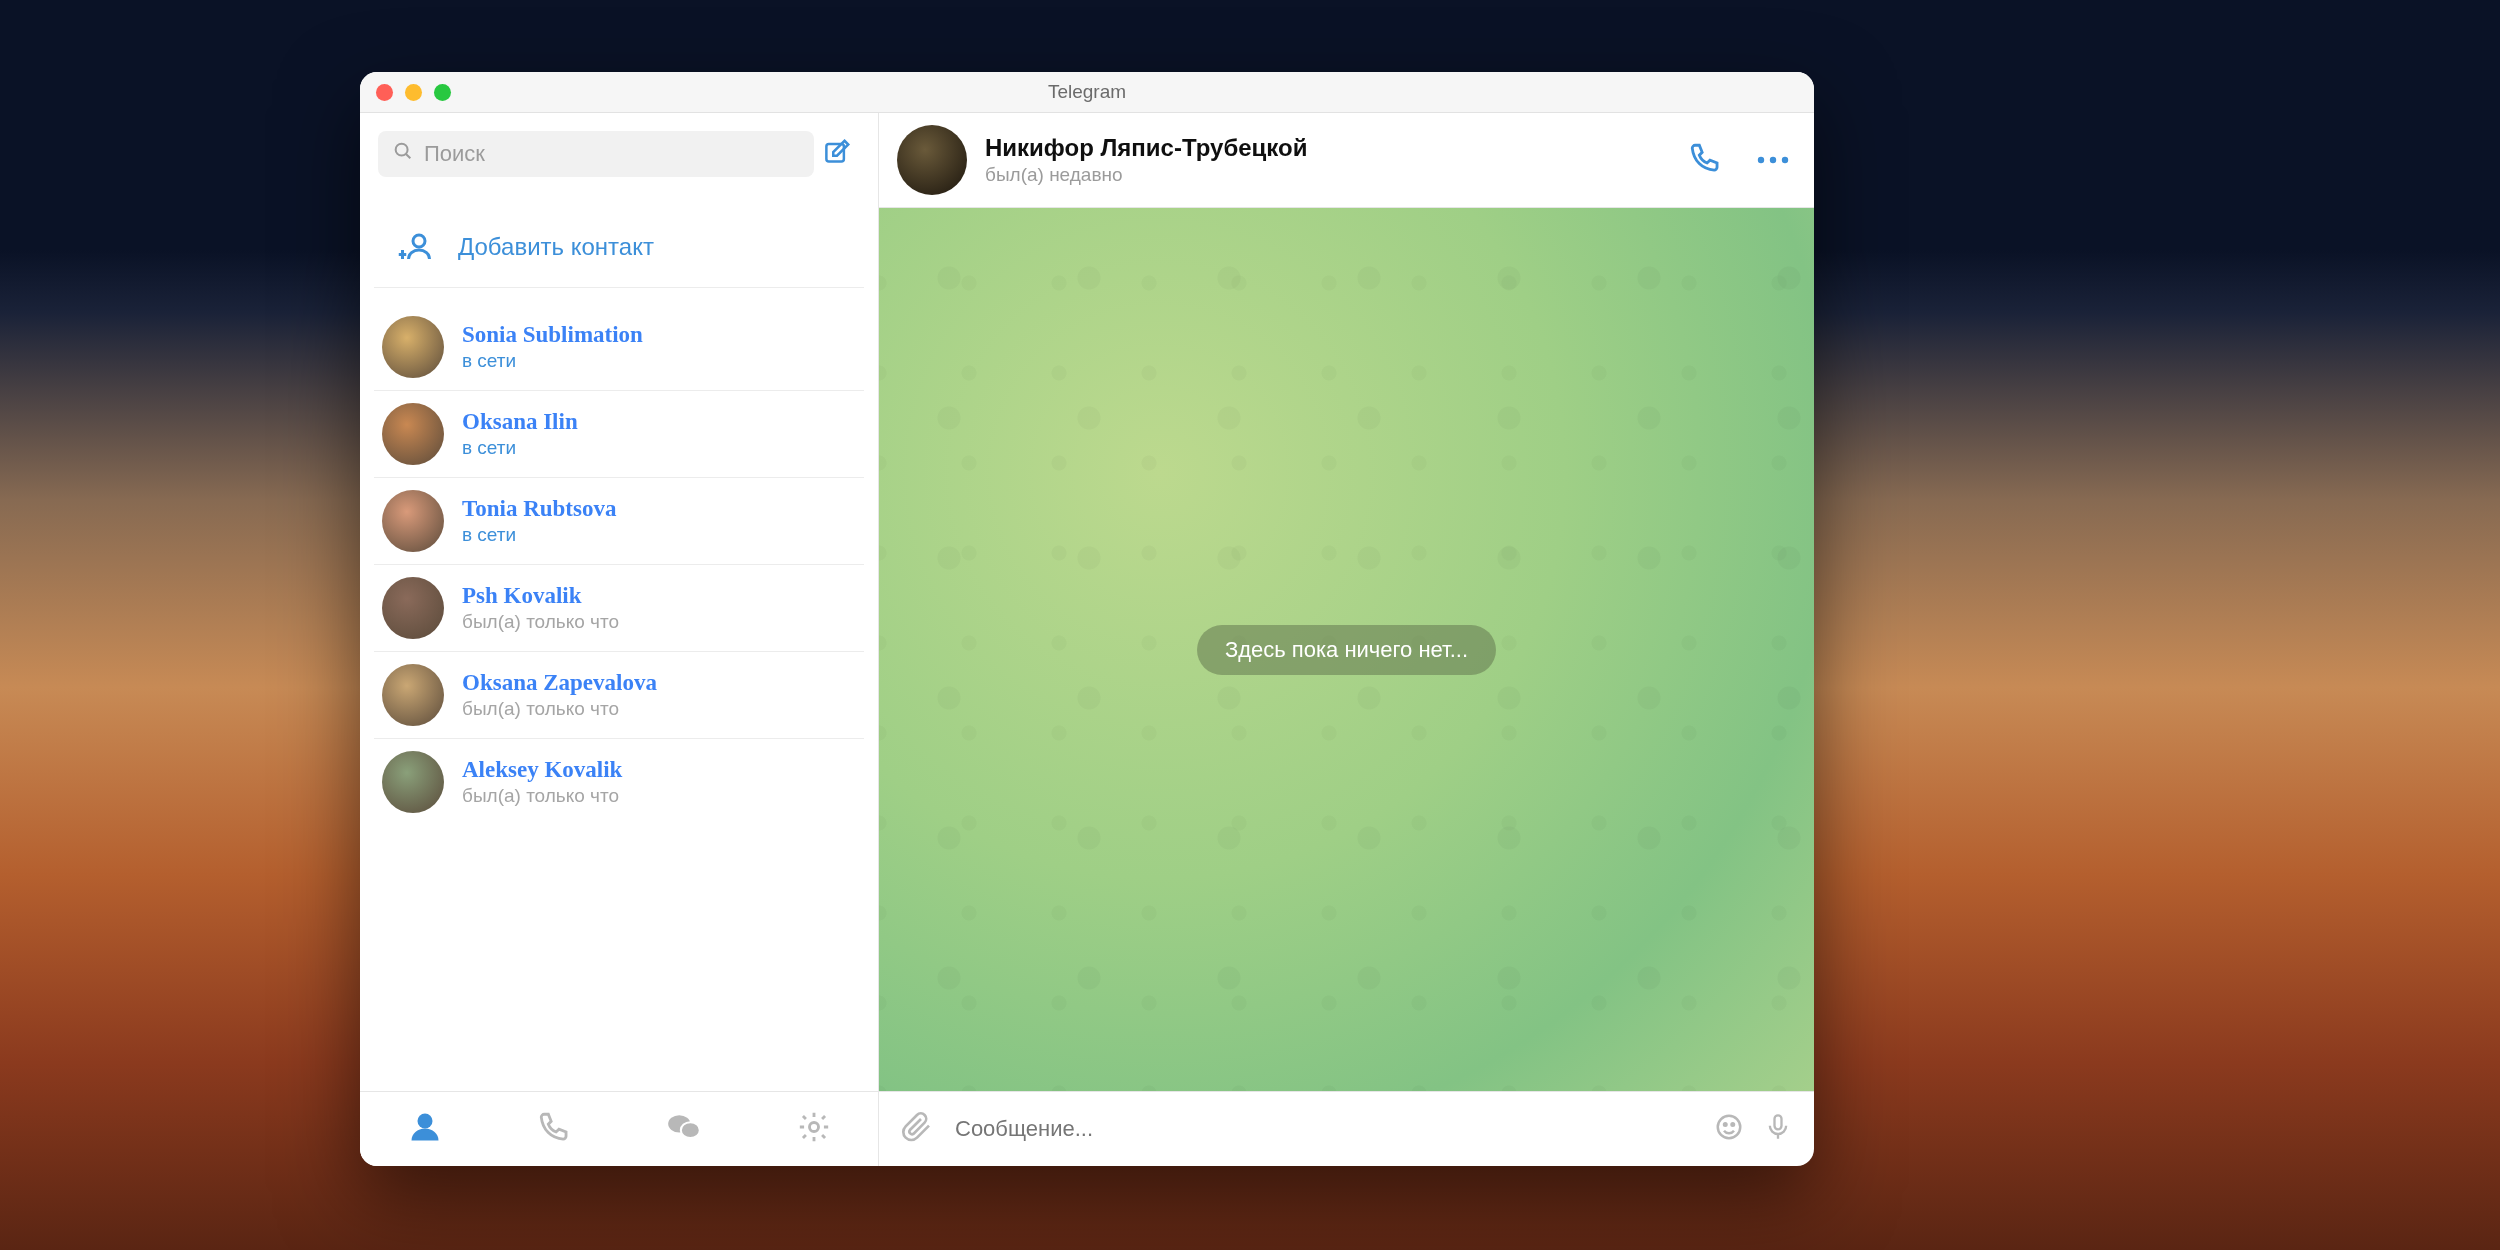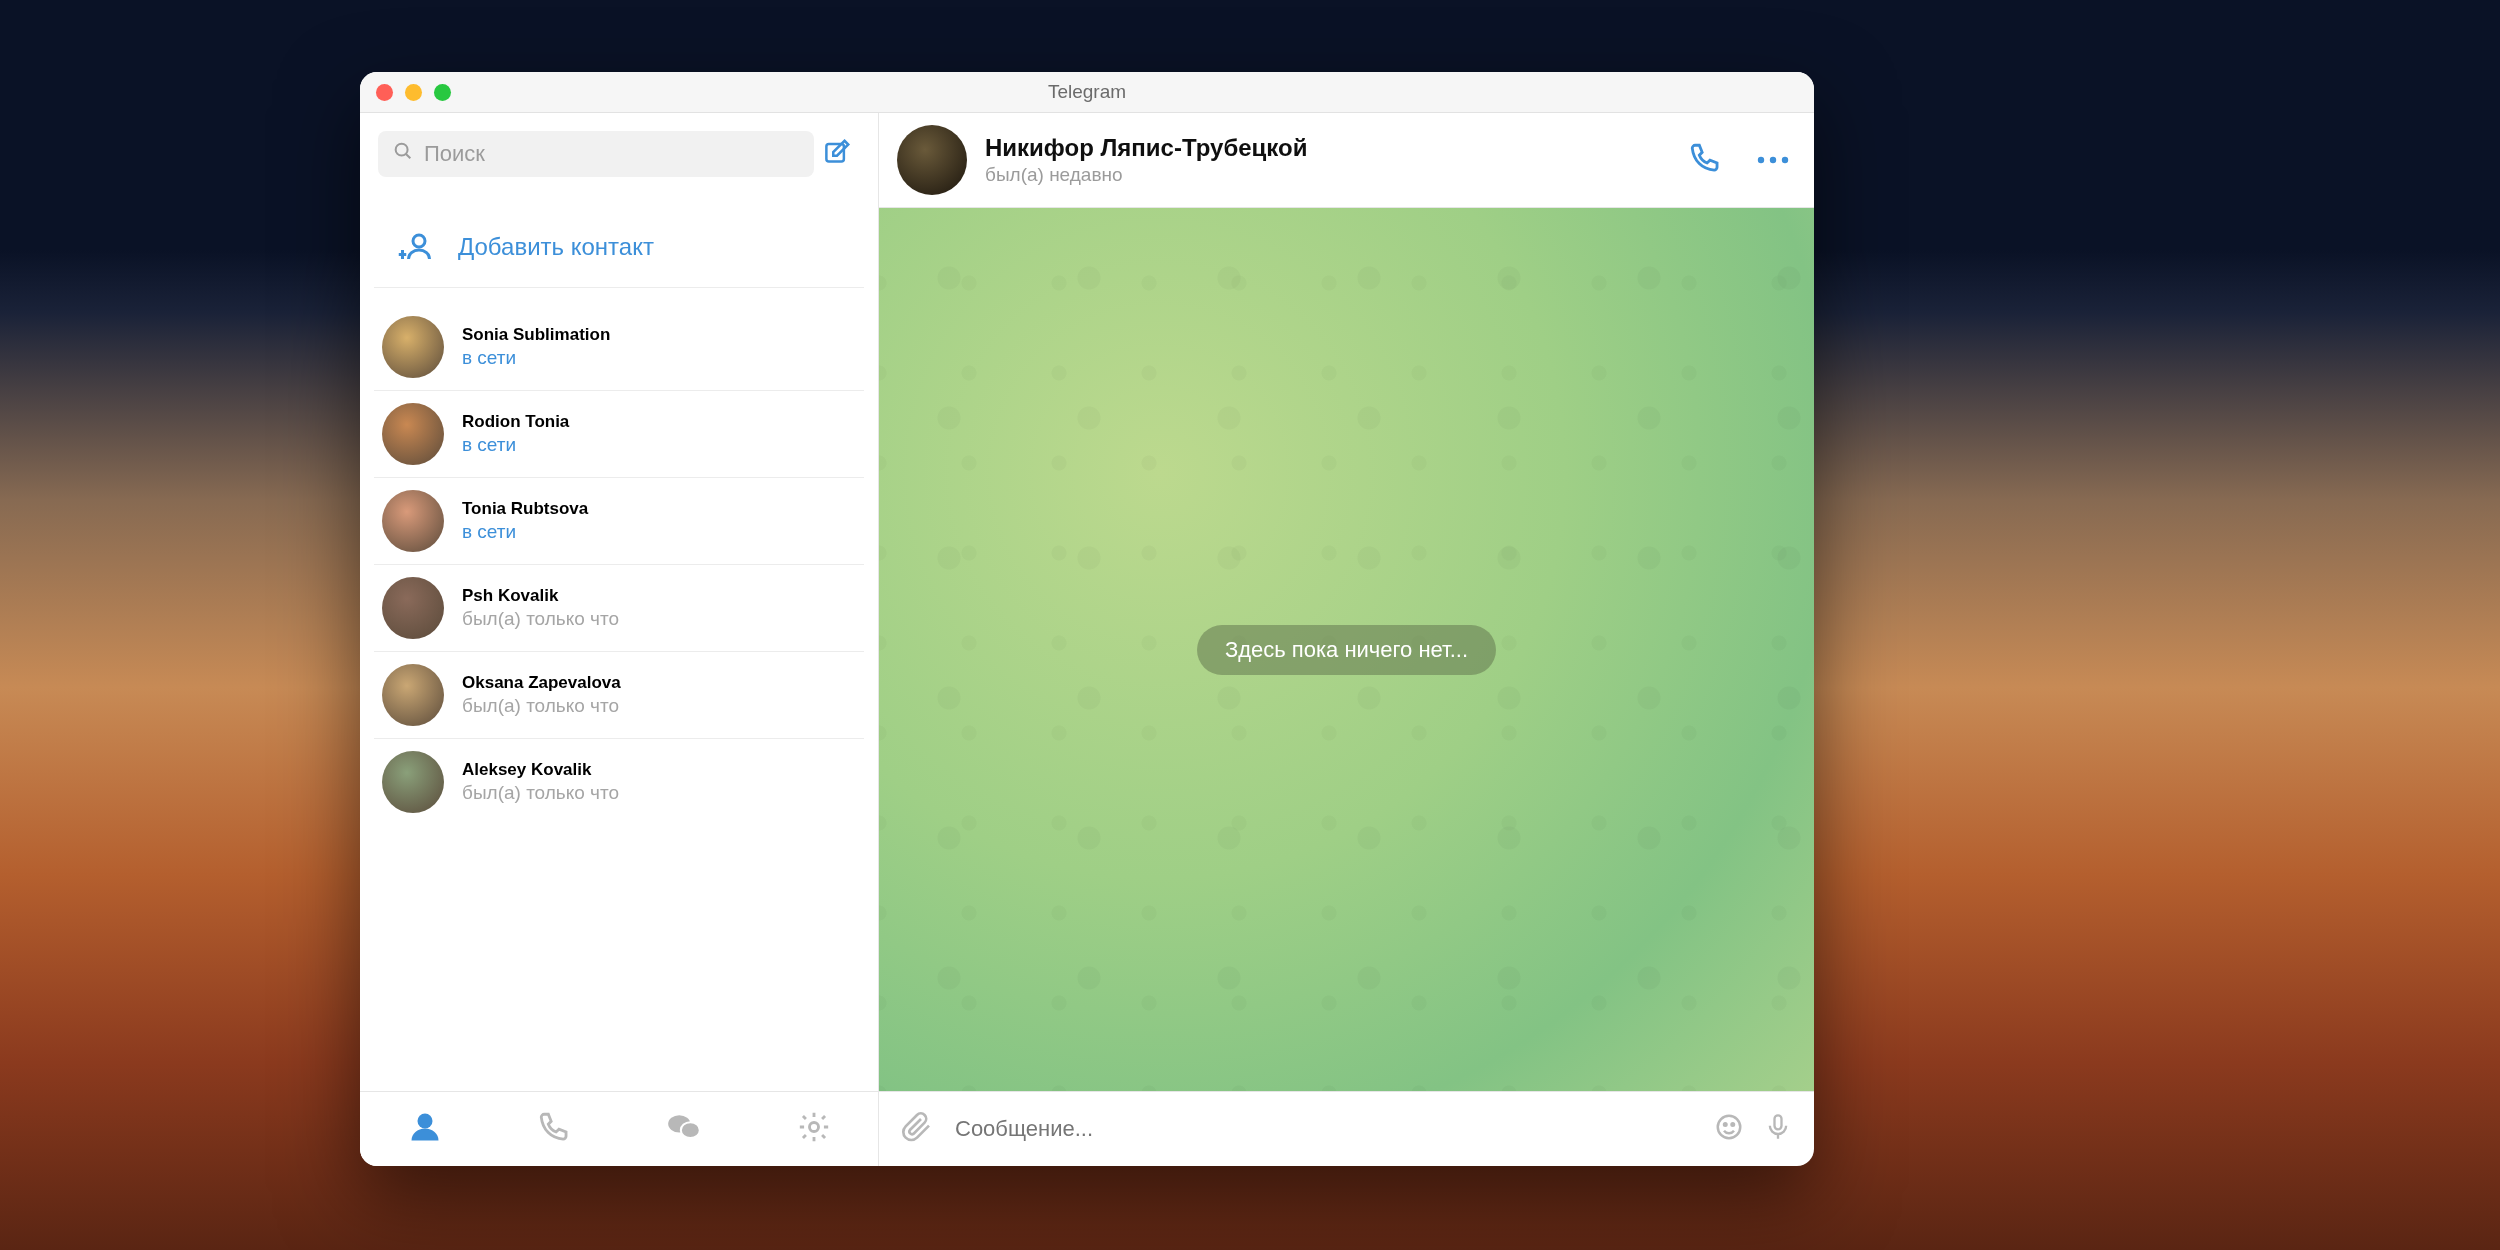--- a/index.html
+++ b/index.html
@@ -137,21 +137,21 @@
     border-bottom:1px solid #ececec;
   }
   .contact:last-child{border-bottom:none;}
   .avatar{
     width:62px;height:62px;border-radius:50%;
     flex:none;
     display:flex;align-items:center;justify-content:center;
     color:#fff;font-size:24px;font-weight:600;
   }
   .contact-text{display:flex;flex-direction:column;gap:2px;}
-  .contact-name{font-size:17px;color:#000000;font-weight:600;}
+  .contact-name{font-size:23px;color:#3b82f6;font-weight:600;font-family:Liberation Serif, serif;}
   .contact-status{font-size:19px;}
   .status-online{color:#3c8fd9;}
   .status-offline{color:#a5a5a5;}
 
   .sidebar-tabs{
     height:74px;
     border-top:1px solid #e6e6e6;
     display:flex;
     align-items:center;
     justify-content:space-around;
@@ -278,21 +278,21 @@
             <div class="contact">
               <div class="avatar" style="background: radial-gradient(circle at 40% 35%, rgb(216, 176, 106), rgb(90, 74, 58));"></div>
               <div class="contact-text">
                 <div class="contact-name">Sonia Sublimation</div>
                 <div class="contact-status status-online">в сети</div>
               </div>
             </div>
             <div class="contact">
               <div class="avatar" style="background: radial-gradient(circle at 40% 35%, rgb(201, 136, 82), rgb(90, 74, 58));"></div>
               <div class="contact-text">
-                <div class="contact-name">Rodion Tonia</div>
+                <div class="contact-name">Oksana Ilin</div>
                 <div class="contact-status status-online">в сети</div>
               </div>
             </div>
             <div class="contact">
               <div class="avatar" style="background: radial-gradient(circle at 40% 35%, rgb(217, 154, 122), rgb(90, 74, 58));"></div>
               <div class="contact-text">
                 <div class="contact-name">Tonia Rubtsova</div>
                 <div class="contact-status status-online">в сети</div>
               </div>
             </div>

